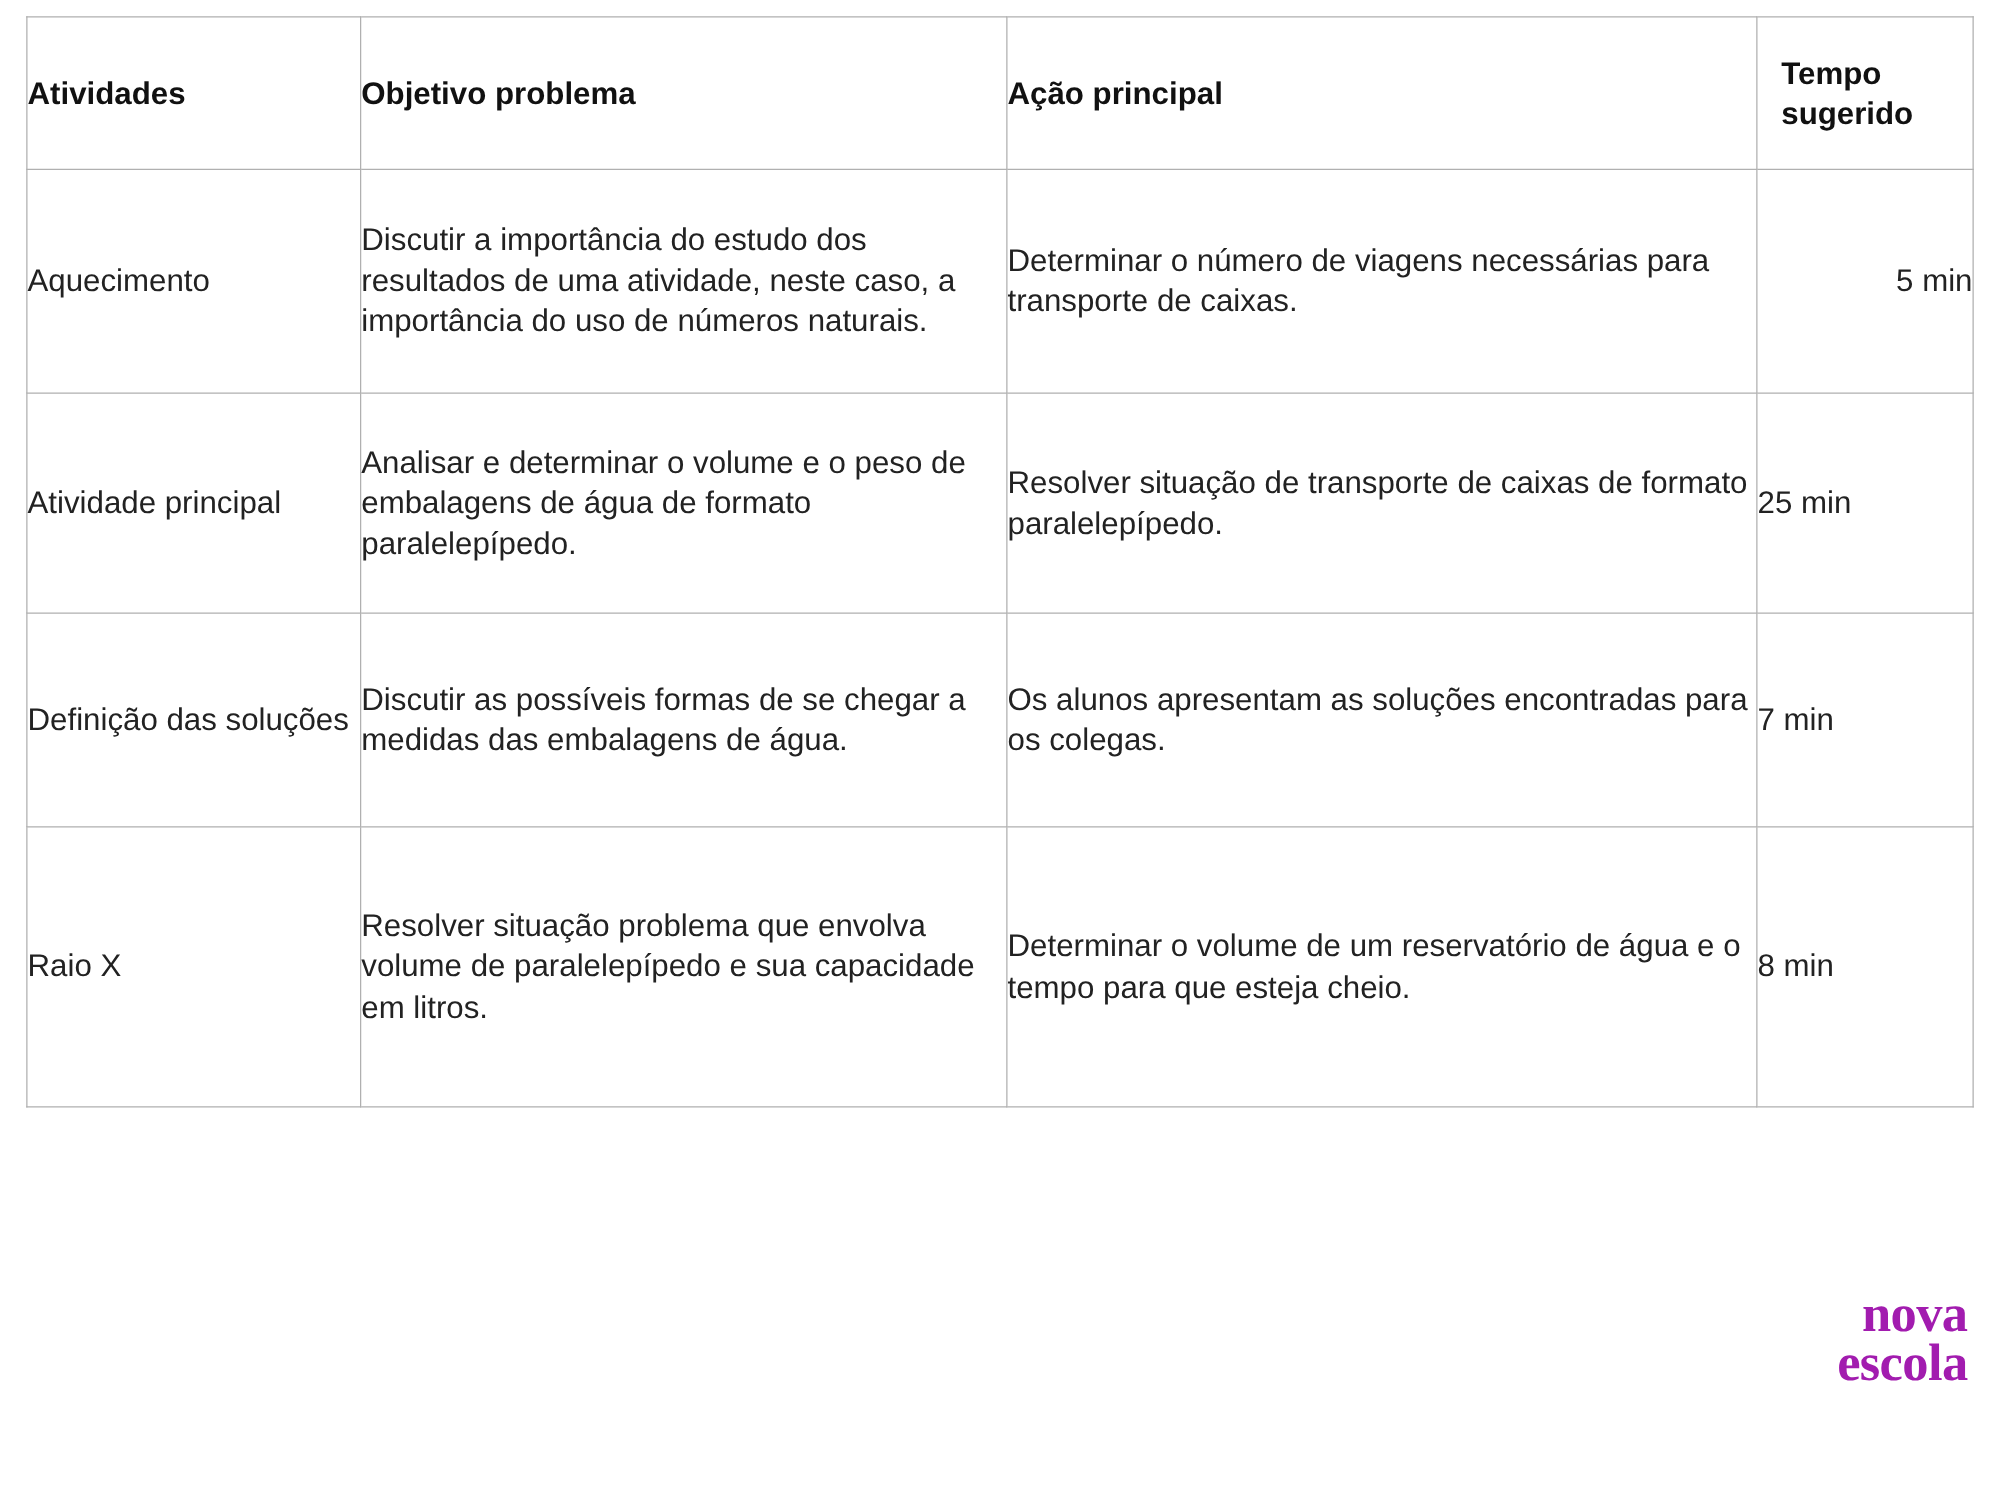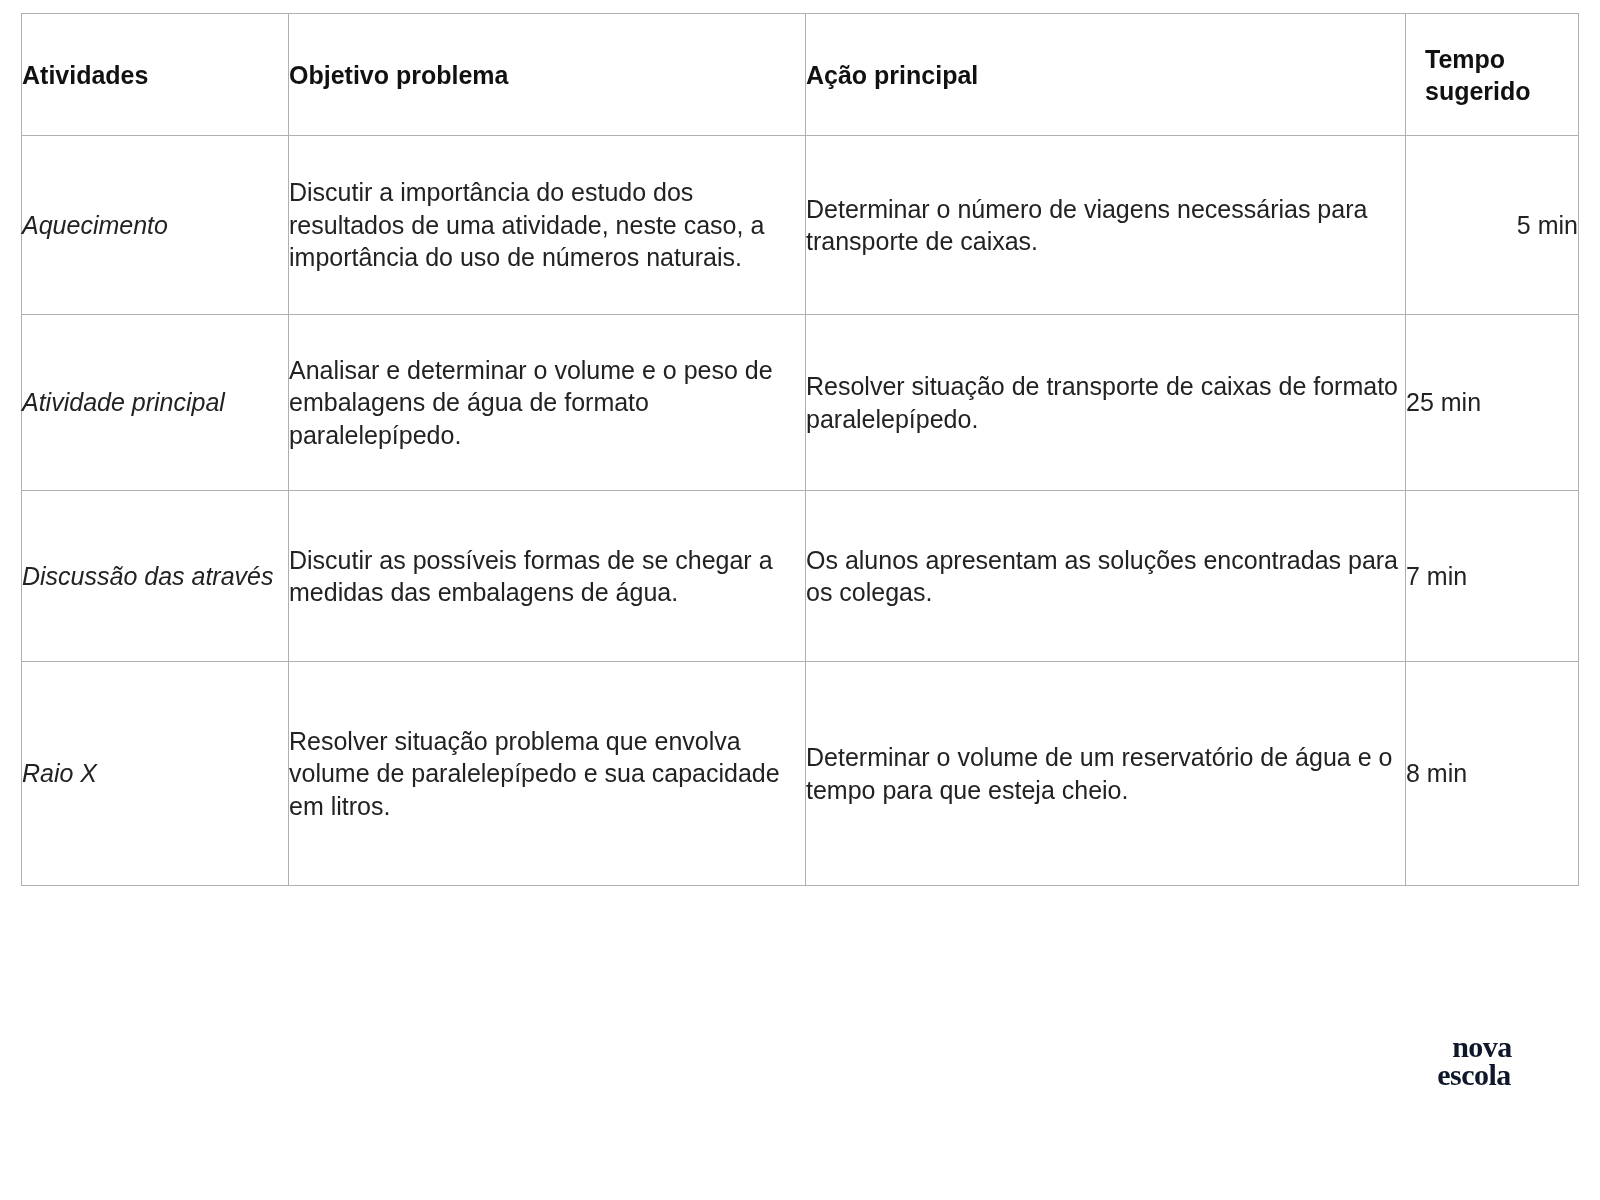--- a/index.html
+++ b/index.html
@@ -71,21 +71,20 @@
     line-height: 1.30;
     color: #222222;
     font-weight: normal;
   }
 
   td.col-activity {
     padding: 10px 16px 10px 17px;
   }
   td.col-activity .cell {
     hyphens: none;
-    font-style: italic;
   }
 
   td.col-objective {
     padding: 10px 12px 10px 17px;
   }
 
   td.col-action {
     padding: 10px 14px 10px 17px;
   }
   td.col-action.justify .cell {
@@ -108,25 +107,25 @@
   tr.r2 td { height: 175px; }
   tr.r3 td { height: 170px; }
   tr.r4 td { height: 142px; }
   tr.r5 td { height: 223px; }
 
   .logo {
     position: absolute;
     left: 1374px;
     top: 1033px;
     width: 200px;
-    text-align: center;
+    text-align: right;
     font-family: "Liberation Serif", serif;
     font-weight: bold;
-    color: #0f172a;
-    font-size: 30px;
+    color: #a21caf;
+    font-size: 42px;
     line-height: 0.92;
     letter-spacing: -0.5px;
   }
   .logo .logo-line-1 { display: block; padding-left: 16px; }
   .logo .logo-line-2 { display: block; padding-left: 0px; }
 </style>
 </head>
 <body>
 
 <div class="page">
@@ -174,21 +173,21 @@
           <td class="col-action">
             <div class="cell">Resolver situação de transporte de caixas de formato paralelepípedo.</div>
           </td>
           <td class="col-time">
             <div class="cell">25 min</div>
           </td>
         </tr>
 
         <tr class="r3">
           <td class="col-activity">
-            <div class="cell">Discussão das através</div>
+            <div class="cell">Definição das soluções</div>
           </td>
           <td class="col-objective">
             <div class="cell">Discutir as possíveis formas de se chegar a medidas das embalagens de água.</div>
           </td>
           <td class="col-action">
             <div class="cell">Os alunos apresentam as soluções encontradas para os colegas.</div>
           </td>
           <td class="col-time">
             <div class="cell">7 min</div>
           </td>

